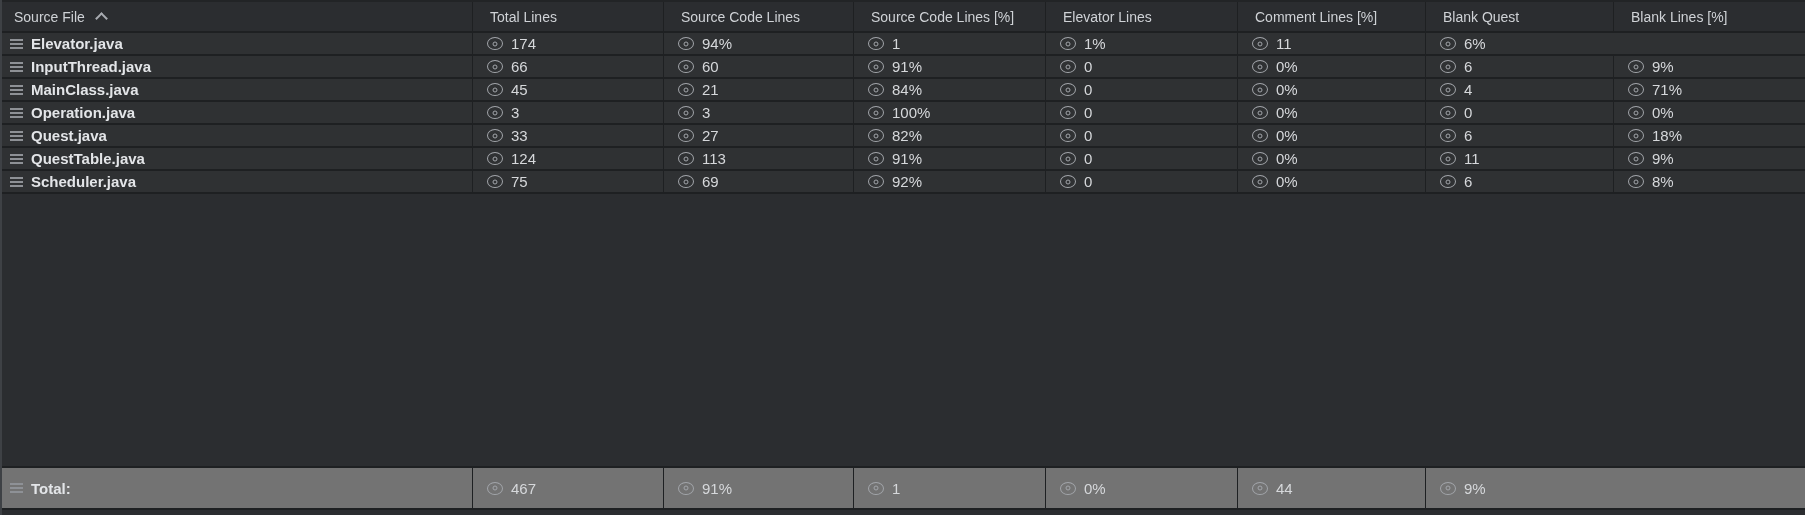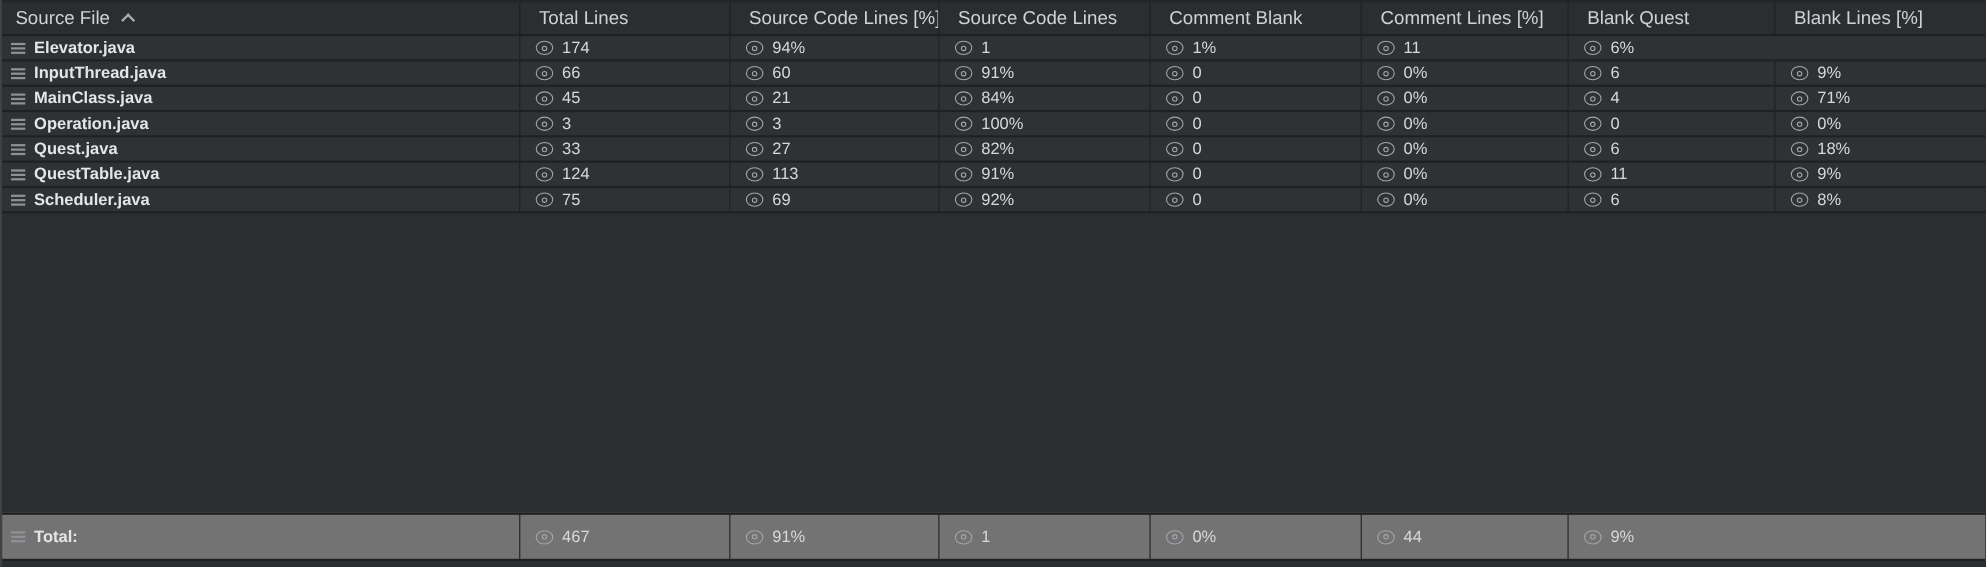--- a/index.html
+++ b/index.html
@@ -25,21 +25,21 @@
   .thead{
     display:grid;grid-template-columns:var(--cols);
     height:33px;box-sizing:border-box;flex:none;
     background:var(--bg);
     border-top:2px solid #222426;
     border-bottom:2px solid var(--div);
   }
   .th{
     display:flex;align-items:center;
     padding-left:17px;overflow:hidden;white-space:nowrap;
-    color:var(--hdr-text);font-size:17px;
+    color:var(--hdr-text);font-size:14px;
   }
   .th:first-child{padding-left:12px;}
   .thead > div:not(:first-child),
   .tr > div:not(:first-child),
   .total-row > div:not(:first-child){border-left:1px solid var(--div);}
   .tr{
     display:grid;grid-template-columns:var(--cols);
     height:23px;box-sizing:border-box;flex:none;
     background:var(--row);
     border-bottom:2px solid var(--div);
@@ -93,27 +93,27 @@
 
   <div class="thead">
     <div class="th">
       <span>Source File</span>
       <span class="caret"></span>
     </div>
     <div class="th">
         <span>Total Lines</span>
       </div>
     <div class="th">
+        <span>Source Code Lines</span>
+      </div>
+    <div class="th">
         <span>Source Code Lines [%]</span>
       </div>
     <div class="th">
-        <span>Source Code Lines</span>
-      </div>
-    <div class="th">
-        <span>Comment Blank</span>
+        <span>Elevator Lines</span>
       </div>
     <div class="th">
         <span>Comment Lines [%]</span>
       </div>
     <div class="th">
         <span>Blank Quest</span>
       </div>
     <div class="th">
         <span>Blank Lines [%]</span>
       </div>

